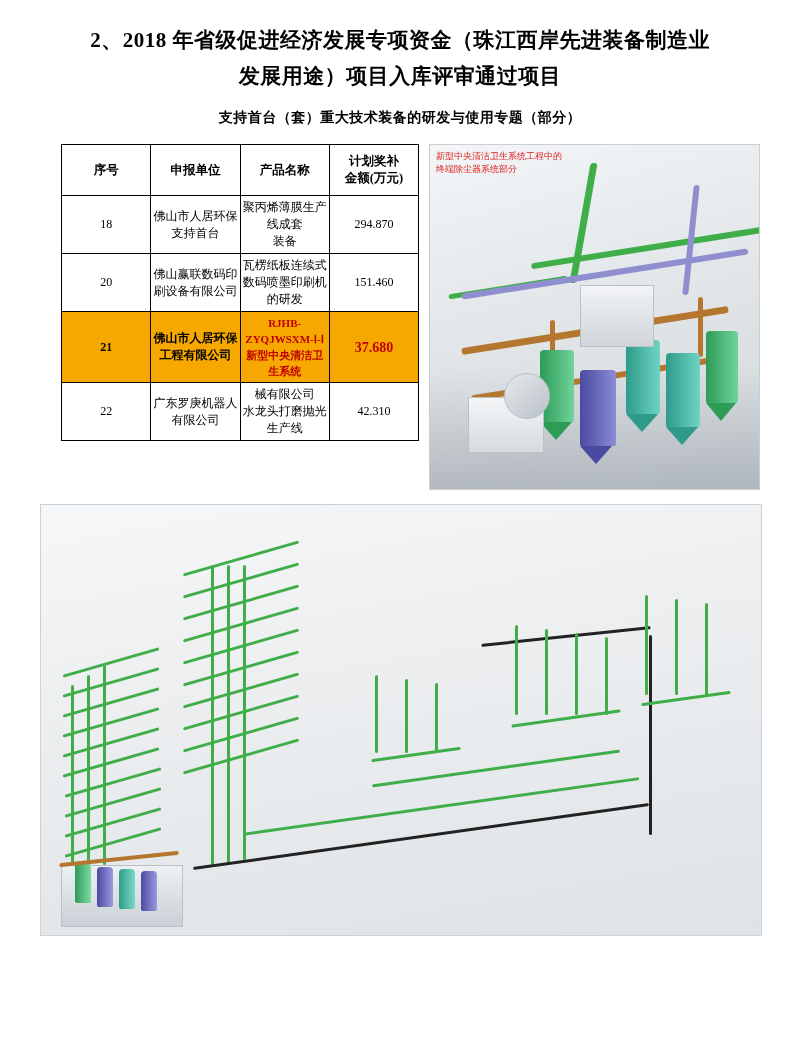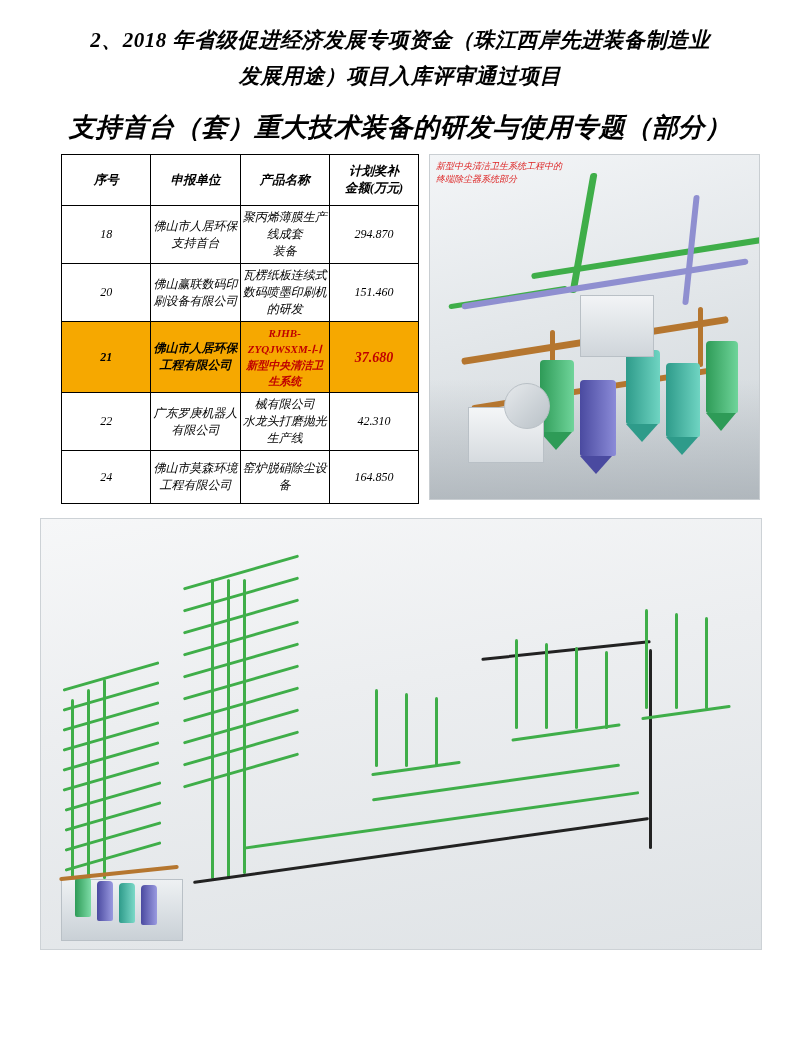--- a/index.html
+++ b/index.html
@@ -13,37 +13,36 @@
     position: relative;
     font-family: "Liberation Serif", serif;
     color: #000;
     overflow: hidden;
   }
   .page {
     position: relative;
     width: 800px;
     height: 1041px;
     padding: 0;
-    font-style: italic;
   }
 
   
   .heading-block {
     text-align: center;
     padding: 22px 40px 0 40px;
   }
   .h-line {
     font-size: 21px;
     font-weight: bold;
     line-height: 36px;
     letter-spacing: 0.5px;
   }
   .h-line.sub {
-    margin-top: 16px;
-    font-size: 26px;
+    margin-top: 6px;
+    font-size: 14px;
   }
 
   
   .mid-row {
     display: flex;
     align-items: flex-start;
     padding: 8px 40px 0 40px;
     gap: 10px;
   }
   table.proj {
@@ -264,31 +263,20 @@
           <td class="seq">22</td>
           <td class="unit">
             <span class="cell-2l">广东罗庚机器人</span>
             <span class="cell-2l">有限公司</span>
           </td>
           <td class="prod">
             <span class="cell-2l">械有限公司</span>
             <span class="cell-2l">水龙头打磨抛光生产线</span>
           </td>
           <td class="amt">42.310</td>
-        </tr>
-        <tr class="data-row">
-          <td class="seq">24</td>
-          <td class="unit">
-            <span class="cell-2l">佛山市莫森环境</span>
-            <span class="cell-2l">工程有限公司</span>
-          </td>
-          <td class="prod">
-            <span class="cell-2l">窑炉脱硝除尘设备</span>
-          </td>
-          <td class="amt">164.850</td>
         </tr>
       </tbody>
     </table>
 
     <div class="photo1">
       <div class="caption">
         <div>新型中央清洁卫生系统工程中的</div>
         <div>终端除尘器系统部分</div>
       </div>
       <div class="p1-floor"></div>

